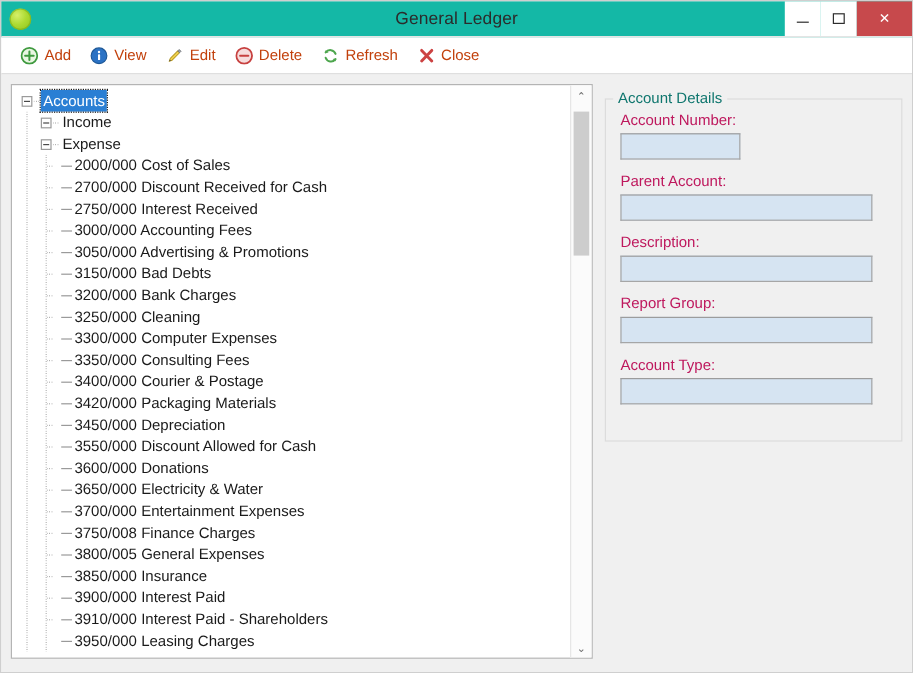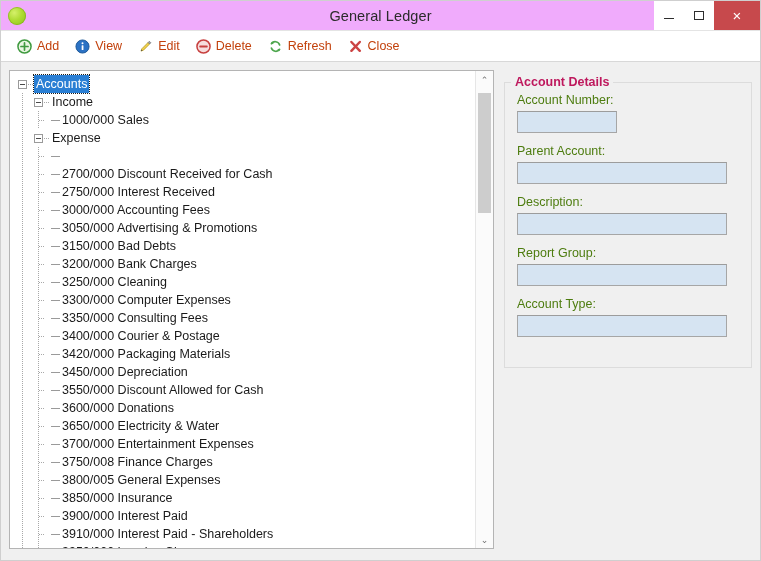--- a/index.html
+++ b/index.html
@@ -21,21 +21,21 @@
     box-sizing: border-box;
     background: #f0f0f0;
     border: 1px solid #cfcfcf;
     overflow: hidden;
   }
 
   
   #titlebar {
     position: relative;
     height: 29px;
-    background: #f0abfc;
+    background: #14b8a6;
     border-bottom: 1px solid #e4e4e4;
     display: flex;
     align-items: center;
   }
   #app-icon {
     width: 18px;
     height: 18px;
     margin-left: 7px;
     border-radius: 50%;
     background: radial-gradient(circle at 35% 32%, #d5f06a 0%, #aedb33 45%, #8cc21c 100%);
@@ -280,29 +280,28 @@
     padding: 10px 12px 0 12px;
     box-sizing: border-box;
   }
   #details-legend {
     position: absolute;
     top: -8px;
     left: 6px;
     background: #f0f0f0;
     padding: 0 4px;
     font-size: 12.5px;
-    color: #be185d;
-    font-weight: bold;
+    color: #0f766e;
   }
   .field-block {
     margin-bottom: 11px;
   }
   .field-label {
     font-size: 12.5px;
-    color: #4d7c0f;
+    color: #be185d;
     margin-bottom: 4px;
     line-height: 14px;
   }
   .field-input {
     height: 22px;
     box-sizing: border-box;
     background: #d6e4f2;
     border: 1px solid #a6a6a6;
     border-top-color: #9c9c9c;
     width: 210px;
@@ -403,45 +402,37 @@
               <div class="indent" style="width: 24px;">
                 <div class="vline" style="left: 12px;"></div>
               </div>
               <div class="expander"></div>
               <div style="width: 6px; height: 18px; position: relative;">
                 <div class="dash-conn" style="left: 0px; width: 6px;"></div>
               </div>
               <span class="tree-label">Income</span>
             </div>
             <div class="tree-row">
-              <div class="indent" style="width: 40px;">
-                <div class="vline" style="left: 12px;"></div>
-                <div class="vline" style="left: 28px;"></div>
-                <div class="dash-conn" style="left: 29px;"></div>
-              </div>
-              <div class="elbow"></div>
-              <span class="tree-label">1000/000 Sales</span>
-            </div>
-            <div class="tree-row">
               <div class="indent" style="width: 24px;">
                 <div class="vline" style="left: 12px;"></div>
               </div>
               <div class="expander"></div>
               <div style="width: 6px; height: 18px; position: relative;">
                 <div class="dash-conn" style="left: 0px; width: 6px;"></div>
               </div>
               <span class="tree-label">Expense</span>
             </div>
             <div class="tree-row">
               <div class="indent" style="width: 40px;">
                 <div class="vline" style="left: 12px;"></div>
                 <div class="vline" style="left: 28px;"></div>
                 <div class="dash-conn" style="left: 29px;"></div>
               </div>
               <div class="elbow"></div>
+              <span class="tree-label">2000/000 Cost of Sales</span>
             </div>
             <div class="tree-row">
               <div class="indent" style="width: 40px;">
                 <div class="vline" style="left: 12px;"></div>
                 <div class="vline" style="left: 28px;"></div>
                 <div class="dash-conn" style="left: 29px;"></div>
               </div>
               <div class="elbow"></div>
               <span class="tree-label">2700/000 Discount Received for Cash</span>
             </div>

